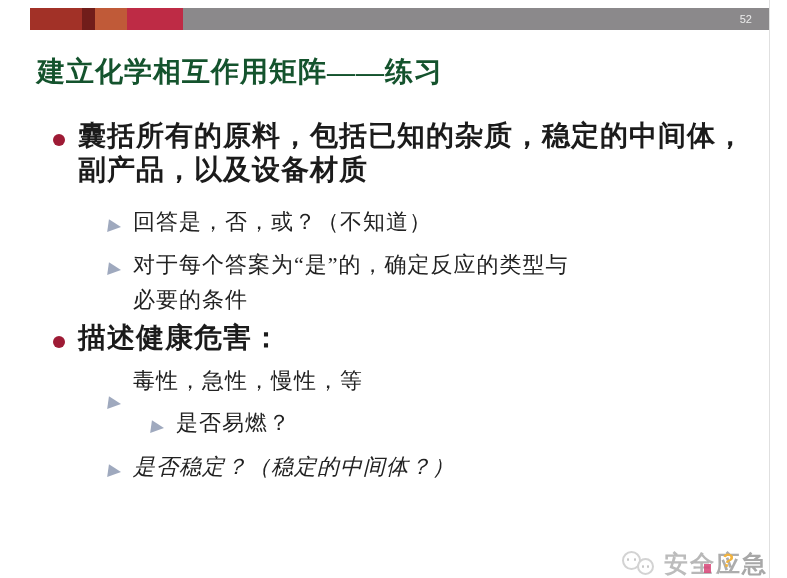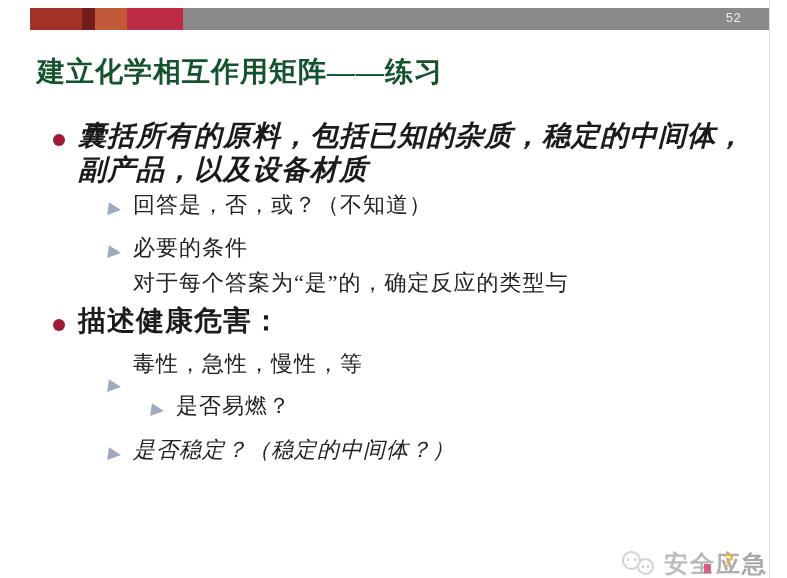--- a/index.html
+++ b/index.html
@@ -5,41 +5,41 @@
   html,body{margin:0;padding:0;background:#ffffff;}
   .slide{
     position:relative;width:787px;height:578px;background:#ffffff;overflow:hidden;
     font-family:"Liberation Serif","DejaVu Serif",serif;color:#1b1b1b;
   }
   
   .topbar{position:absolute;left:30px;top:8px;width:740px;height:22px;display:flex;}
   .blk{height:22px;flex:0 0 auto;}
   .b1{width:52px;} .b2{width:13px;} .b3{width:32px;} .b4{width:56px;}
   .graybar{flex:1 1 auto;height:22px;display:flex;justify-content:flex-end;align-items:center;}
-  .pagenum{font-family:Liberation Mono, monospace;font-size:13px;line-height:22px;padding-right:29px;}
+  .pagenum{font-family:Liberation Sans, sans-serif;font-size:11px;line-height:22px;padding-right:18px;}
   
   .title{position:absolute;left:37px;top:55px;margin:0;font-size:28px;line-height:34px;
     font-weight:bold;letter-spacing:1px;white-space:nowrap;}
   
   .content{position:absolute;left:0;top:119px;width:770px;}
   .bullet{display:flex;}
   .bullet .marker{flex:0 0 auto;position:relative;}
   .level1{font-size:28px;line-height:34px;font-weight:bold;letter-spacing:1px;}
   .level2{font-size:22px;line-height:35px;font-weight:normal;letter-spacing:1px;color:#222;}
   .level1 .marker{margin-left:53px;width:25px;}
   .level2 .marker{margin-left:106px;width:27px;}
   .marker.dot::before{content:"";position:absolute;left:0;top:15px;width:12px;height:12px;
     border-radius:50%;background:var(--dot-color,#9E1B35);}
   .marker.arrow::before{content:"";position:absolute;left:2px;top:16px;width:0;height:0;
     border-left:13px solid var(--arrow-color,#9FA9BE);
     border-top:6px solid transparent;border-bottom:7px solid transparent;
     transform:rotate(8deg);}
   .text .line{white-space:nowrap;}
   .latin{font-family:"Liberation Sans",sans-serif;font-weight:bold;}
-  .bullet:nth-child(1){font-style:italic;}
+  .bullet:nth-child(1){margin-bottom:17px;}
   .bullet:nth-child(2){margin-bottom:8px;}
   .bullet:nth-child(3){margin-bottom:4px;}
   .bullet:nth-child(4){margin-bottom:8px;}
   .bullet:nth-child(5){margin-bottom:7px;align-items:center;}
   .bullet:nth-child(6){margin-bottom:9px;padding-left:43px;}
   .bullet:nth-child(7){margin-bottom:16px;font-style:italic;}
   
   .watermark{position:absolute;left:622px;top:551px;display:flex;align-items:flex-start;}
   .face{position:relative;width:15px;height:15px;border:2px solid #d3d3d3;border-radius:50%;background:#fff;flex:0 0 auto;}
   .face.f2{width:13px;height:13px;margin-left:-4px;margin-top:7px;}
@@ -80,22 +80,22 @@
       </div>
       <div class="bullet level2">
         <span class="marker arrow"></span>
         <div class="text">
           <div class="line"><span>回答是，否，或？（不知道）</span></div>
         </div>
       </div>
       <div class="bullet level2">
         <span class="marker arrow"></span>
         <div class="text">
+          <div class="line"><span>对于每个答案为“是”的，确定反应的类型与</span></div>
           <div class="line"><span>必要的条件</span></div>
-          <div class="line"><span>对于每个答案为“是”的，确定反应的类型与</span></div>
         </div>
       </div>
       <div class="bullet level1">
         <span class="marker dot"></span>
         <div class="text">
           <div class="line"><span>描述健康危害：</span></div>
         </div>
       </div>
       <div class="bullet level2">
         <span class="marker arrow"></span>

